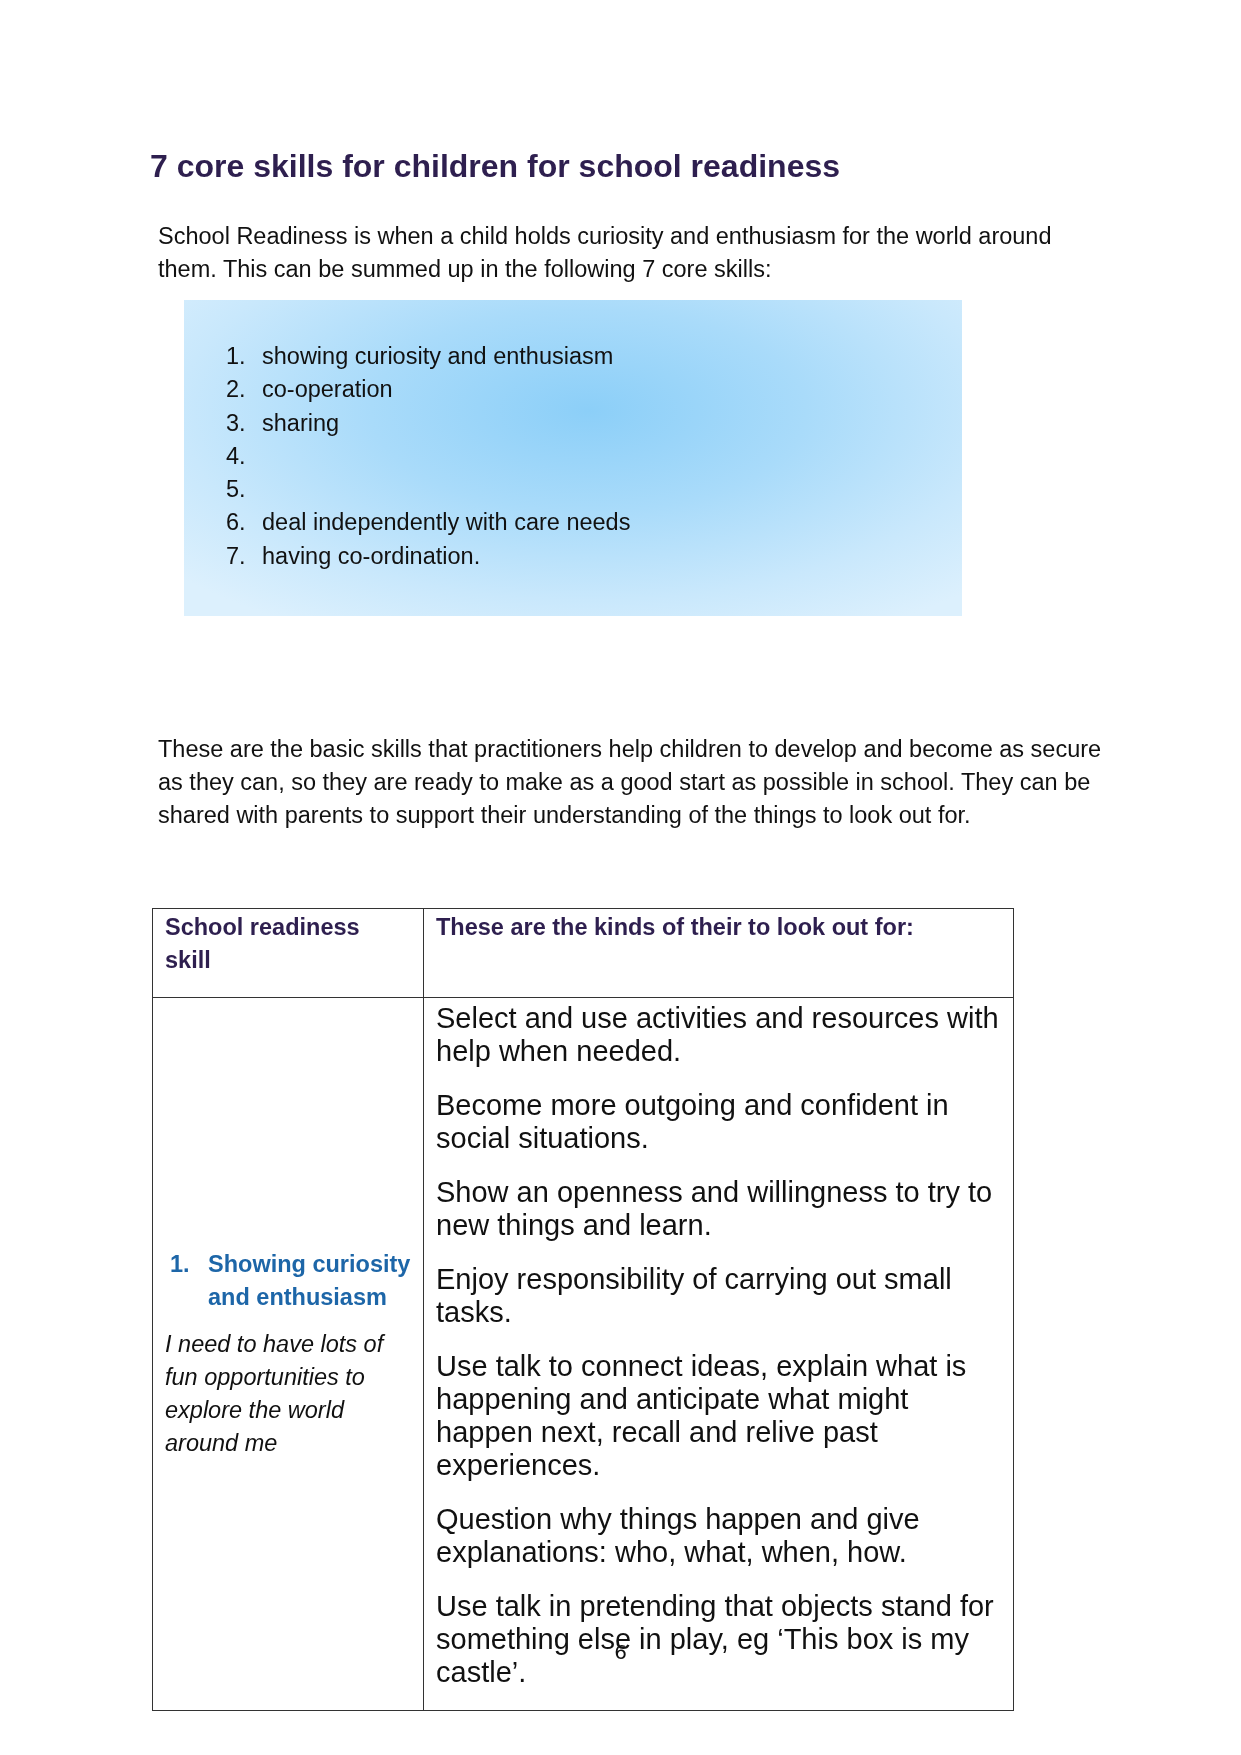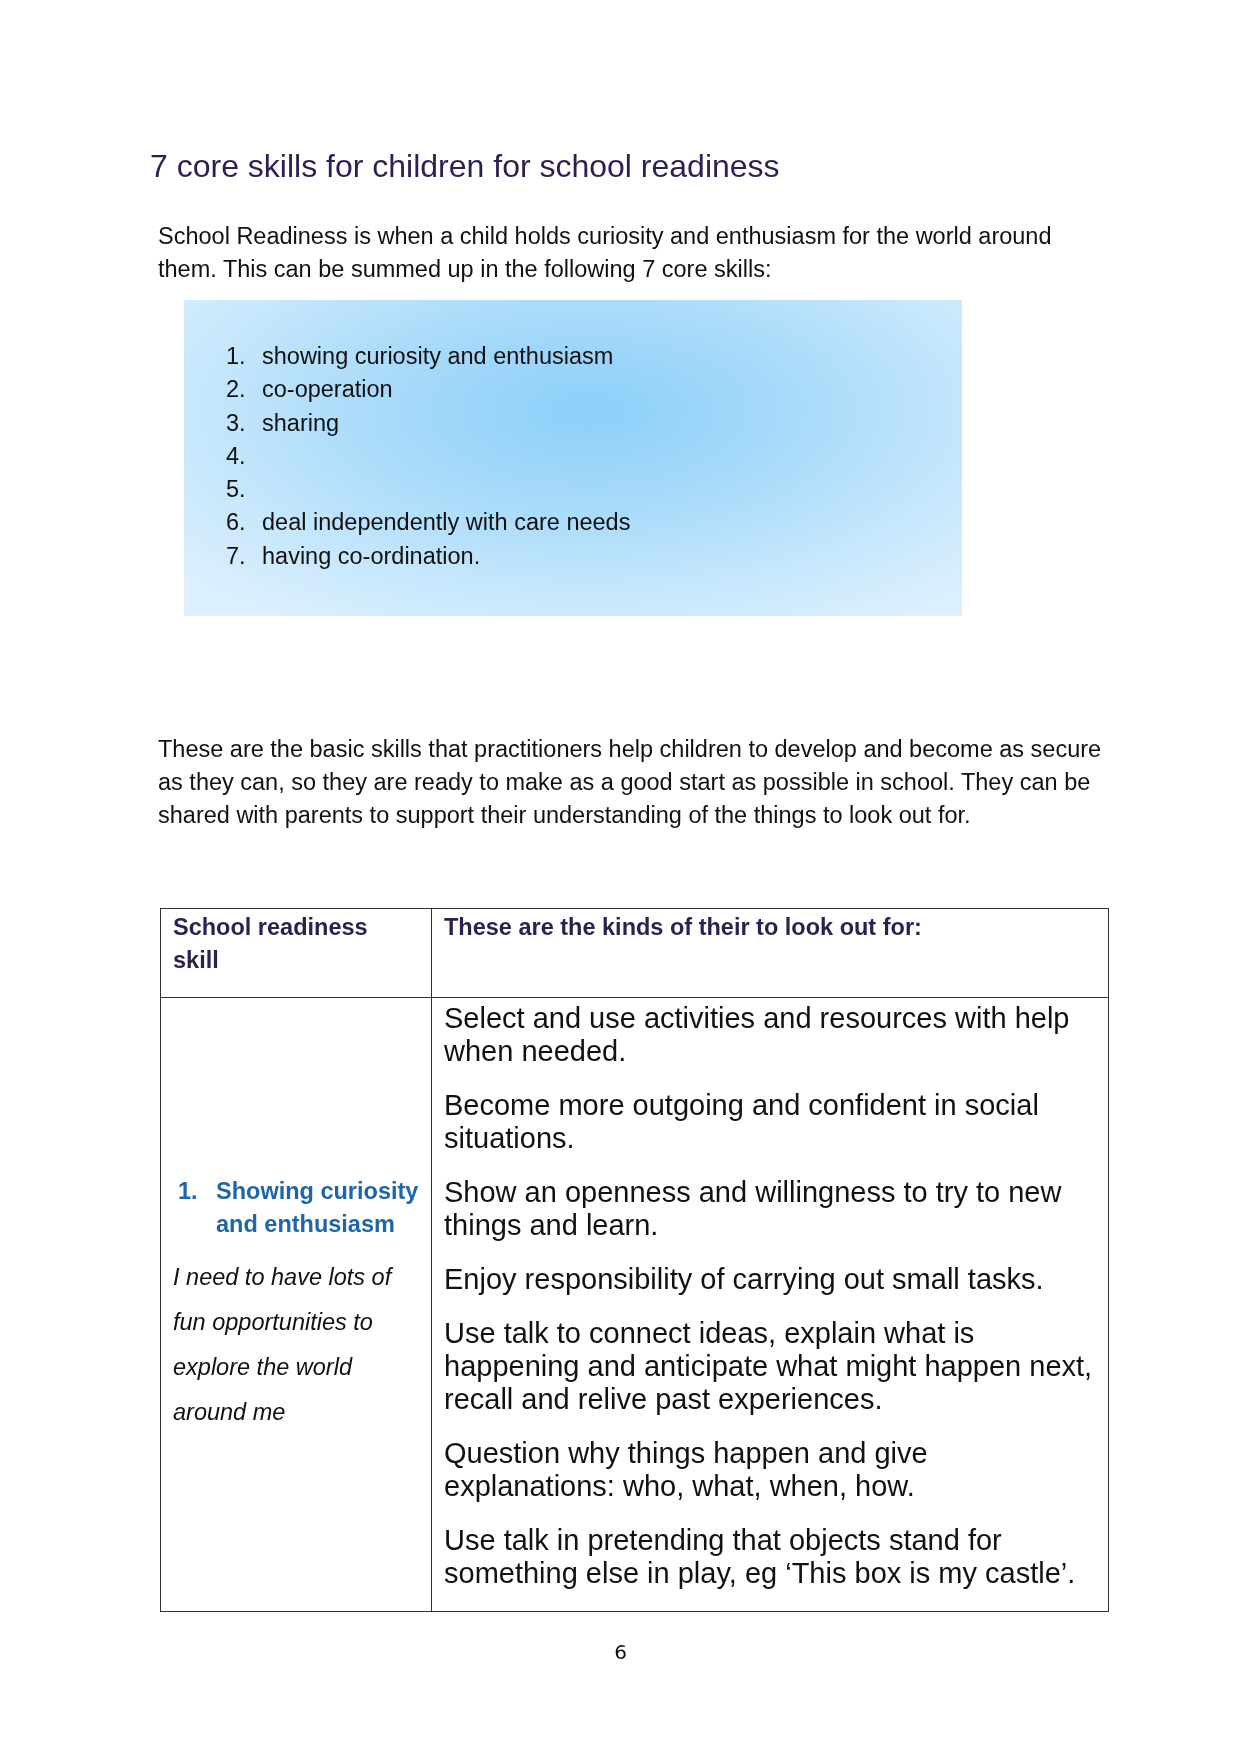--- a/index.html
+++ b/index.html
@@ -1,36 +1,36 @@
 <!DOCTYPE html>
 <html><head>
 <meta charset="utf-8">
 <style>
   html,body{margin:0;padding:0;background:#ffffff;}
   body{width:1241px;height:1755px;position:relative;overflow:hidden;
        font-family:"Liberation Sans", sans-serif;color:#111;}
   .title{position:absolute;left:150px;top:148px;margin:0;
-         font-size:32px;font-weight:normal;color:#2e1f4f;letter-spacing:0px;}
+         font-size:32px;font-weight:bold;color:#2e1f4f;letter-spacing:0px;}
   .para{position:absolute;left:150px;margin:8px;font-size:23.5px;line-height:33px;color:#111;}
   .intro{top:212px;width:900px;}
   .callout{position:absolute;left:184px;top:300px;width:778px;height:316px;
            background:radial-gradient(ellipse 70% 80% at 52% 35%, #8ccff8 0%, #a9dbfa 40%, #c9e8fc 75%, #dcf0fd 100%);}
   .callout ol{margin:0;padding:0;list-style:none;position:absolute;left:42px;top:40px;}
   .callout li{font-size:23.5px;line-height:33.3px;color:#111;display:flex;}
   .callout li .n{width:36px;}
   .body2{top:725px;width:950px;}
-  table.skills{position:absolute;left:160px;top:908px;width:949px;height:670px;
+  table.skills{position:absolute;left:152px;top:908px;width:862px;height:670px;
                border-collapse:collapse;padding-left:44px;}
   table.skills td{border:1.5px solid #333;vertical-align:top;padding:0 12px;}
   .hcell{height:86px;font-weight:bold;color:#2e1f4f;font-size:23.5px;line-height:33px;padding-top:2px!important;}
   .col1{width:246px;}
   .skillcell{vertical-align:middle!important;}
   .skill-title{display:flex;color:#1d66a8;font-weight:bold;font-size:23.5px;line-height:33px;margin:0 0 0 5px;}
   .skill-title .n{width:38px;flex:none;}
-  .quote{font-style:italic;font-size:23.5px;line-height:45px;margin:14px 0 0 0;color:#111;}
+  .quote{font-style:italic;font-size:23.5px;line-height:33px;margin:14px 0 0 0;color:#111;}
   .looks p{margin:0 0 21px 0;font-size:29px;line-height:33px;color:#111;}
   .looks{padding-top:4px!important;}
   .pagenum{position:absolute;left:0;width:1241px;top:1640px;text-align:center;
            font-family:"DejaVu Sans", sans-serif;font-size:20px;color:#111;}
 </style>
 </head>
 <body>
 
 <h1 class="title">7 core skills for children for school readiness</h1>
 

